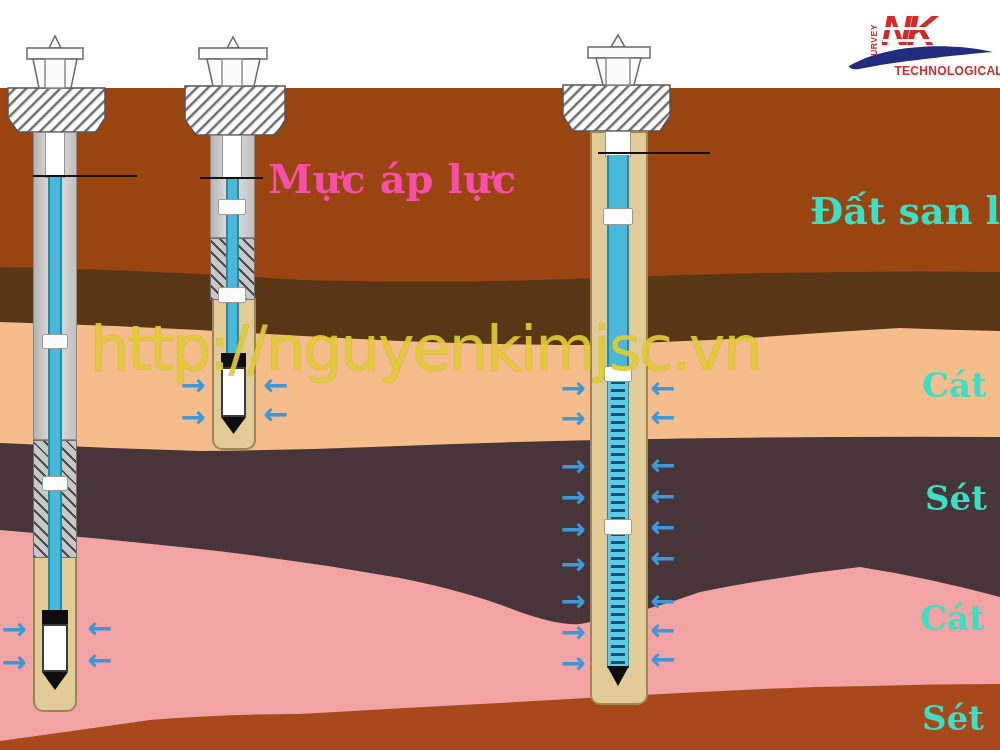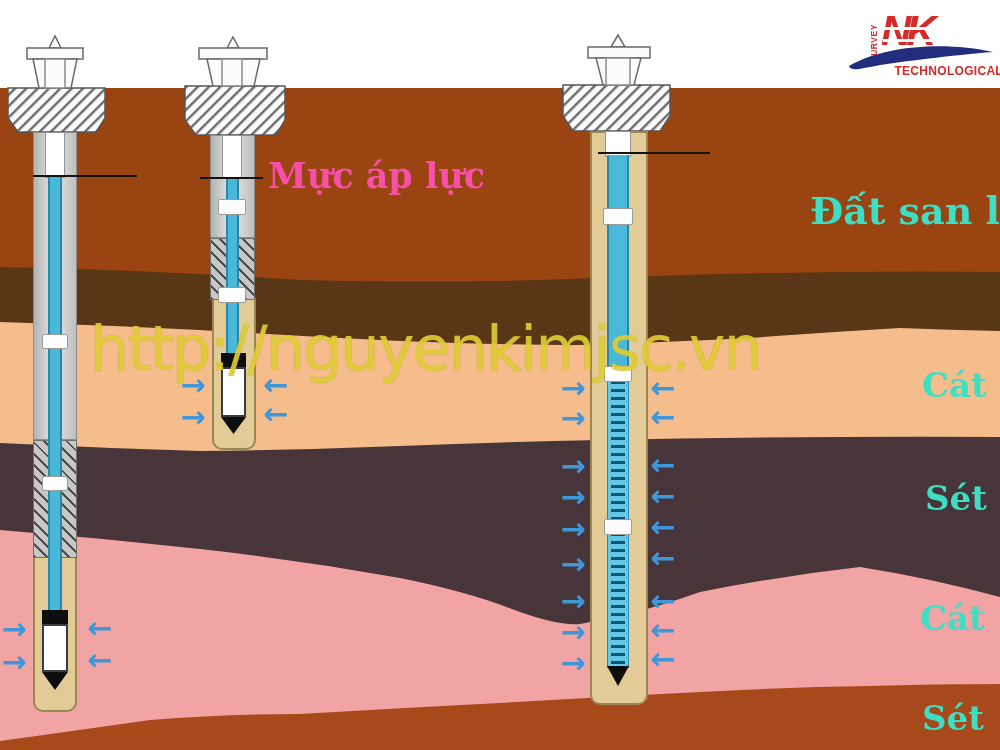--- a/index.html
+++ b/index.html
@@ -149,21 +149,21 @@
       <span class="arrow" style="left: 663px; top: 496px;">←</span>
       <span class="arrow" style="left: 663px; top: 527px;">←</span>
       <span class="arrow" style="left: 663px; top: 558px;">←</span>
       <span class="arrow" style="left: 663px; top: 601px;">←</span>
       <span class="arrow" style="left: 663px; top: 630px;">←</span>
       <span class="arrow" style="left: 663px; top: 659px;">←</span>
     </div>
 
   <div id="watermark">http://nguyenkimjsc.vn</div>
 
-  <div class="lbl pink" style="left:268px;top:155px;font-size:35px">Mực áp lực</div>
+  <div class="lbl pink" style="left:268px;top:155px;font-size:40px">Mực áp lực</div>
 
   <div class="lbl teal" style="left:810px;top:188px;font-size:38px">Đất san lấp</div>
   <div class="lbl teal" style="left:922px;top:365px;font-size:34px">Cát</div>
   <div class="lbl teal" style="left:925px;top:478px;font-size:34px">Sét</div>
   <div class="lbl teal" style="left:920px;top:598px;font-size:34px">Cát</div>
   <div class="lbl teal" style="left:922px;top:698px;font-size:34px">Sét</div>
 
   <div id="logo">
     <div class="survey">SURVEY</div>
     <div class="nk">NK</div>

